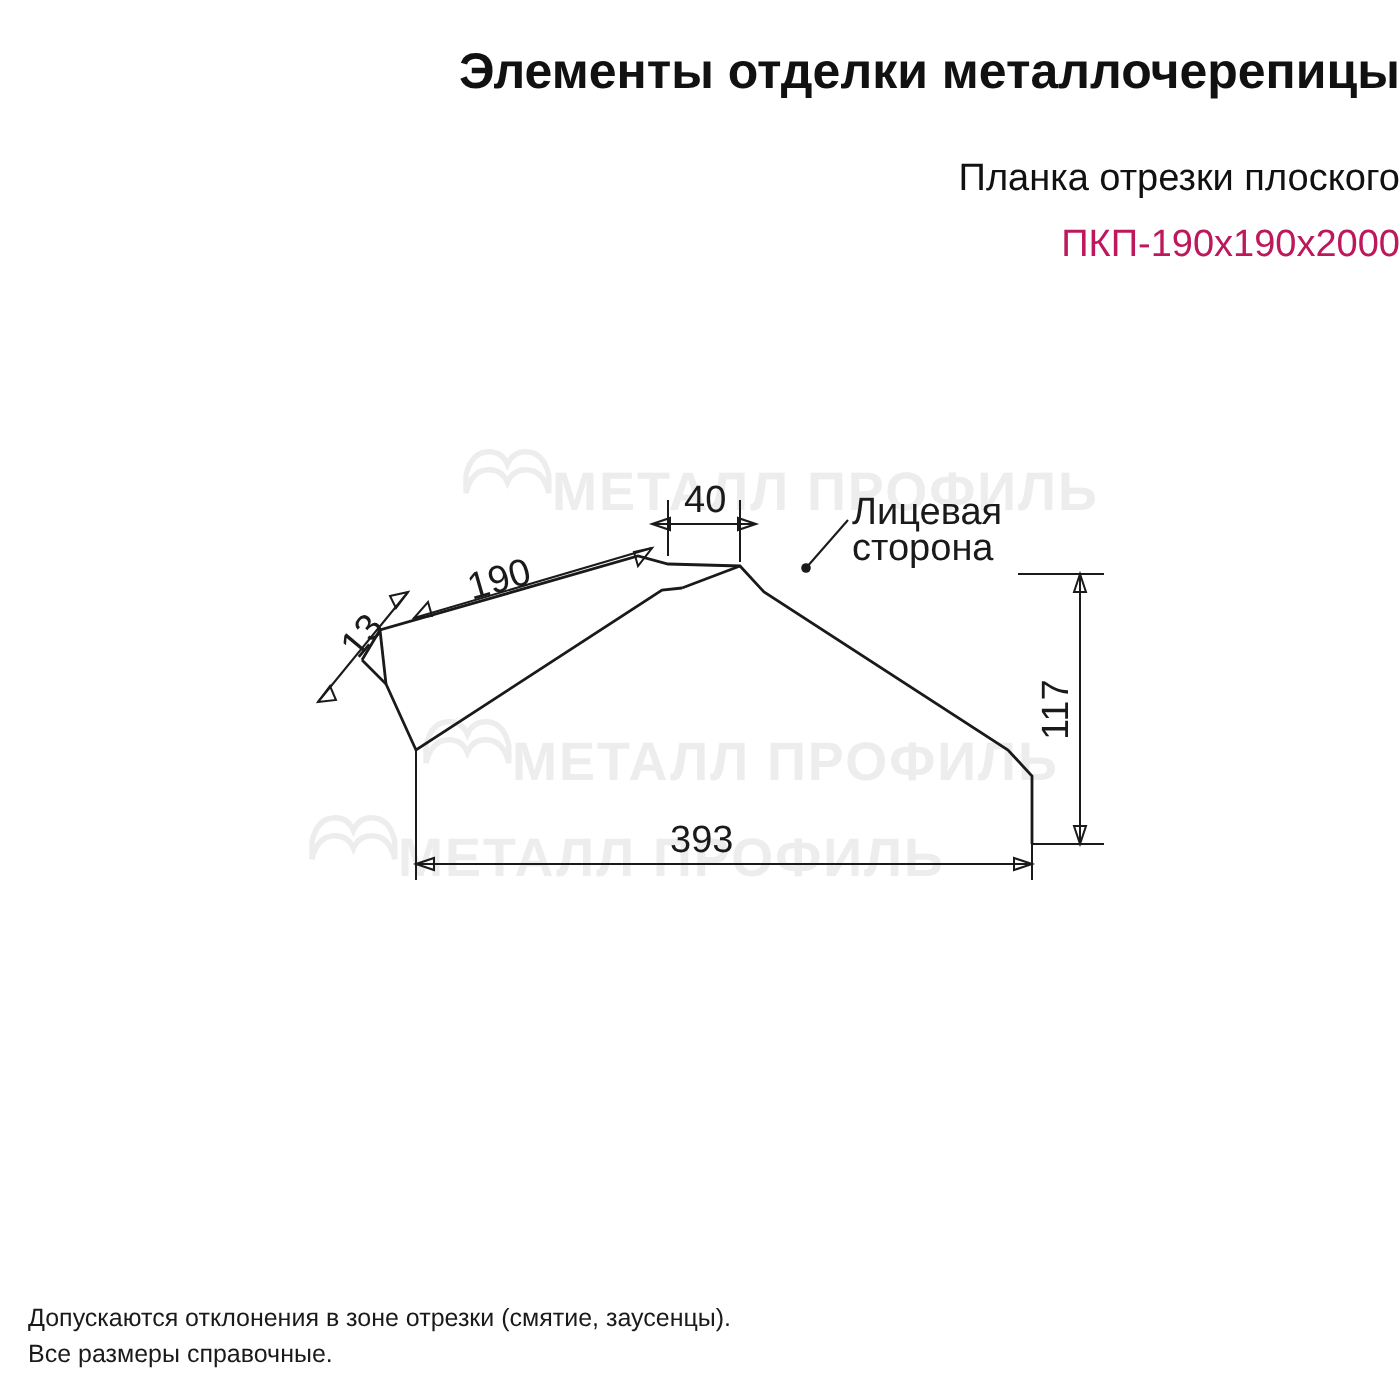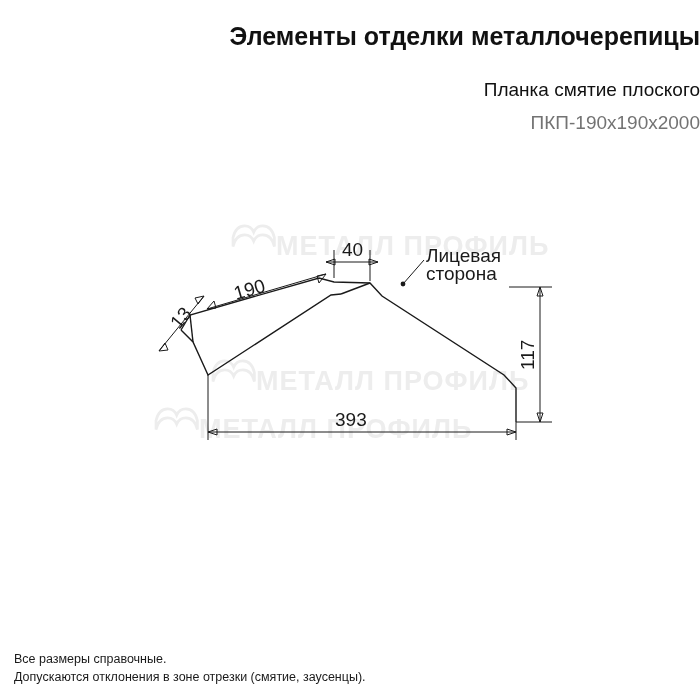--- a/index.html
+++ b/index.html
@@ -37,21 +37,21 @@
   .sub-title {
     font-size: 19px;
     margin: 0;
     padding-top: 28px;
     color: #111111;
   }
   .sku-title {
     font-size: 19px;
     margin: 0;
     padding-top: 11px;
-    color: #737373;
+    color: #be185d;
   }
   .drawing {
     position: absolute;
     top: 170px;
     left: 4px;
     width: 700px;
     height: 330px;
   }
   .drawing svg {
     display: block;
@@ -102,21 +102,21 @@
     fill: #1a1a1a;
   }
 </style>
 </head>
 <body>
 
 <div class="page">
 
   <div class="title-block">
     <h1 class="main-title">Элементы отделки металлочерепицы</h1>
-    <p class="sub-title">Планка смятие плоского</p>
+    <p class="sub-title">Планка отрезки плоского</p>
     <p class="sku-title">ПКП-190х190х2000</p>
   </div>
 
   <div class="drawing">
     <svg width="700" height="330" viewBox="0 0 700 330" xmlns="http://www.w3.org/2000/svg">
 
       <g opacity="1">
         <g class="wm-shape" transform="translate(229,55) scale(0.9)">
           <path d="M0,14 q3,-13 13,-13 q7,0 10,7 q3,-7 10,-7 q10,0 13,13 l0,10 q-3,-13 -13,-13 q-7,0 -10,7 q-3,-7 -10,-7 q-10,0 -13,13 z"></path>
         </g>
@@ -207,17 +207,17 @@
         <path class="dim-line" d="M 204 262 L 512 262"></path>
         <path class="dim-line" d="M 204 262 L 213 259 L 213 265 Z" fill="#1a1a1a"></path>
         <path class="dim-line" d="M 512 262 L 503 259 L 503 265 Z" fill="#1a1a1a"></path>
         <text class="dim-text" x="331" y="256" font-size="21">393</text>
       </g>
 
     </svg>
   </div>
 
   <div class="footer">
+    <div>Допускаются отклонения в зоне отрезки (смятие, заусенцы).</div>
     <div>Все размеры справочные.</div>
-    <div>Допускаются отклонения в зоне отрезки (смятие, заусенцы).</div>
   </div>
 
 </div>
 
 </body></html>

